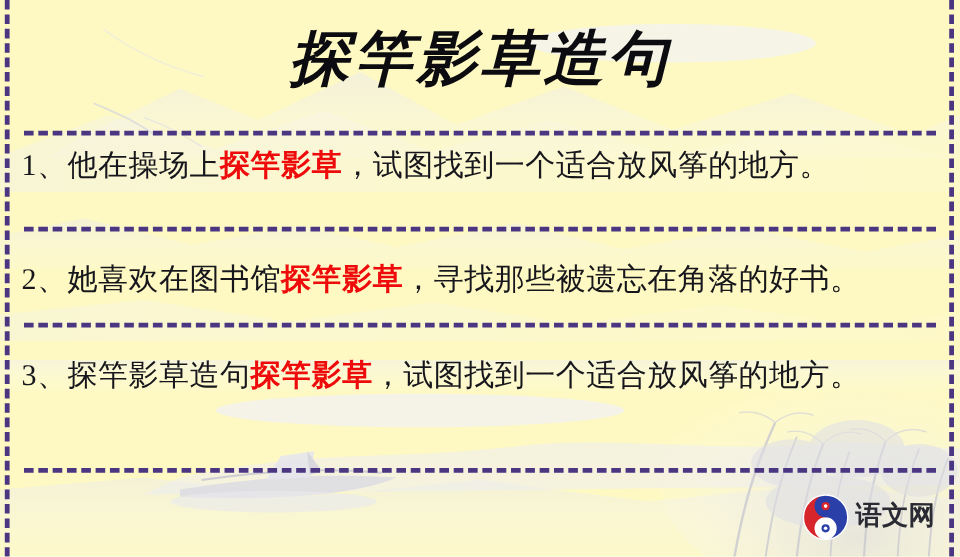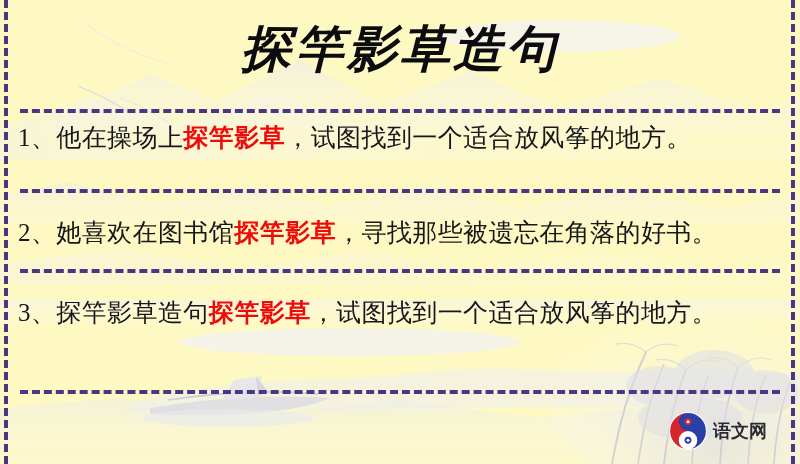--- a/index.html
+++ b/index.html
@@ -100,21 +100,21 @@
     height: 46px;
     display: flex;
     align-items: center;
     gap: 5px;
     z-index: 3;
   }
   .logo-mark { width: 40px; height: 40px; display: block; }
   .logo-text {
     font-family: "DejaVu Sans", "Liberation Sans", sans-serif;
     font-weight: bold;
-    font-size: 18px;
+    font-size: 22px;
     line-height: 30px;
     letter-spacing: 0px;
     color: #2a2a33;
     white-space: nowrap;
   }
 </style>
 </head>
 <body>
 
 <div id="page">

